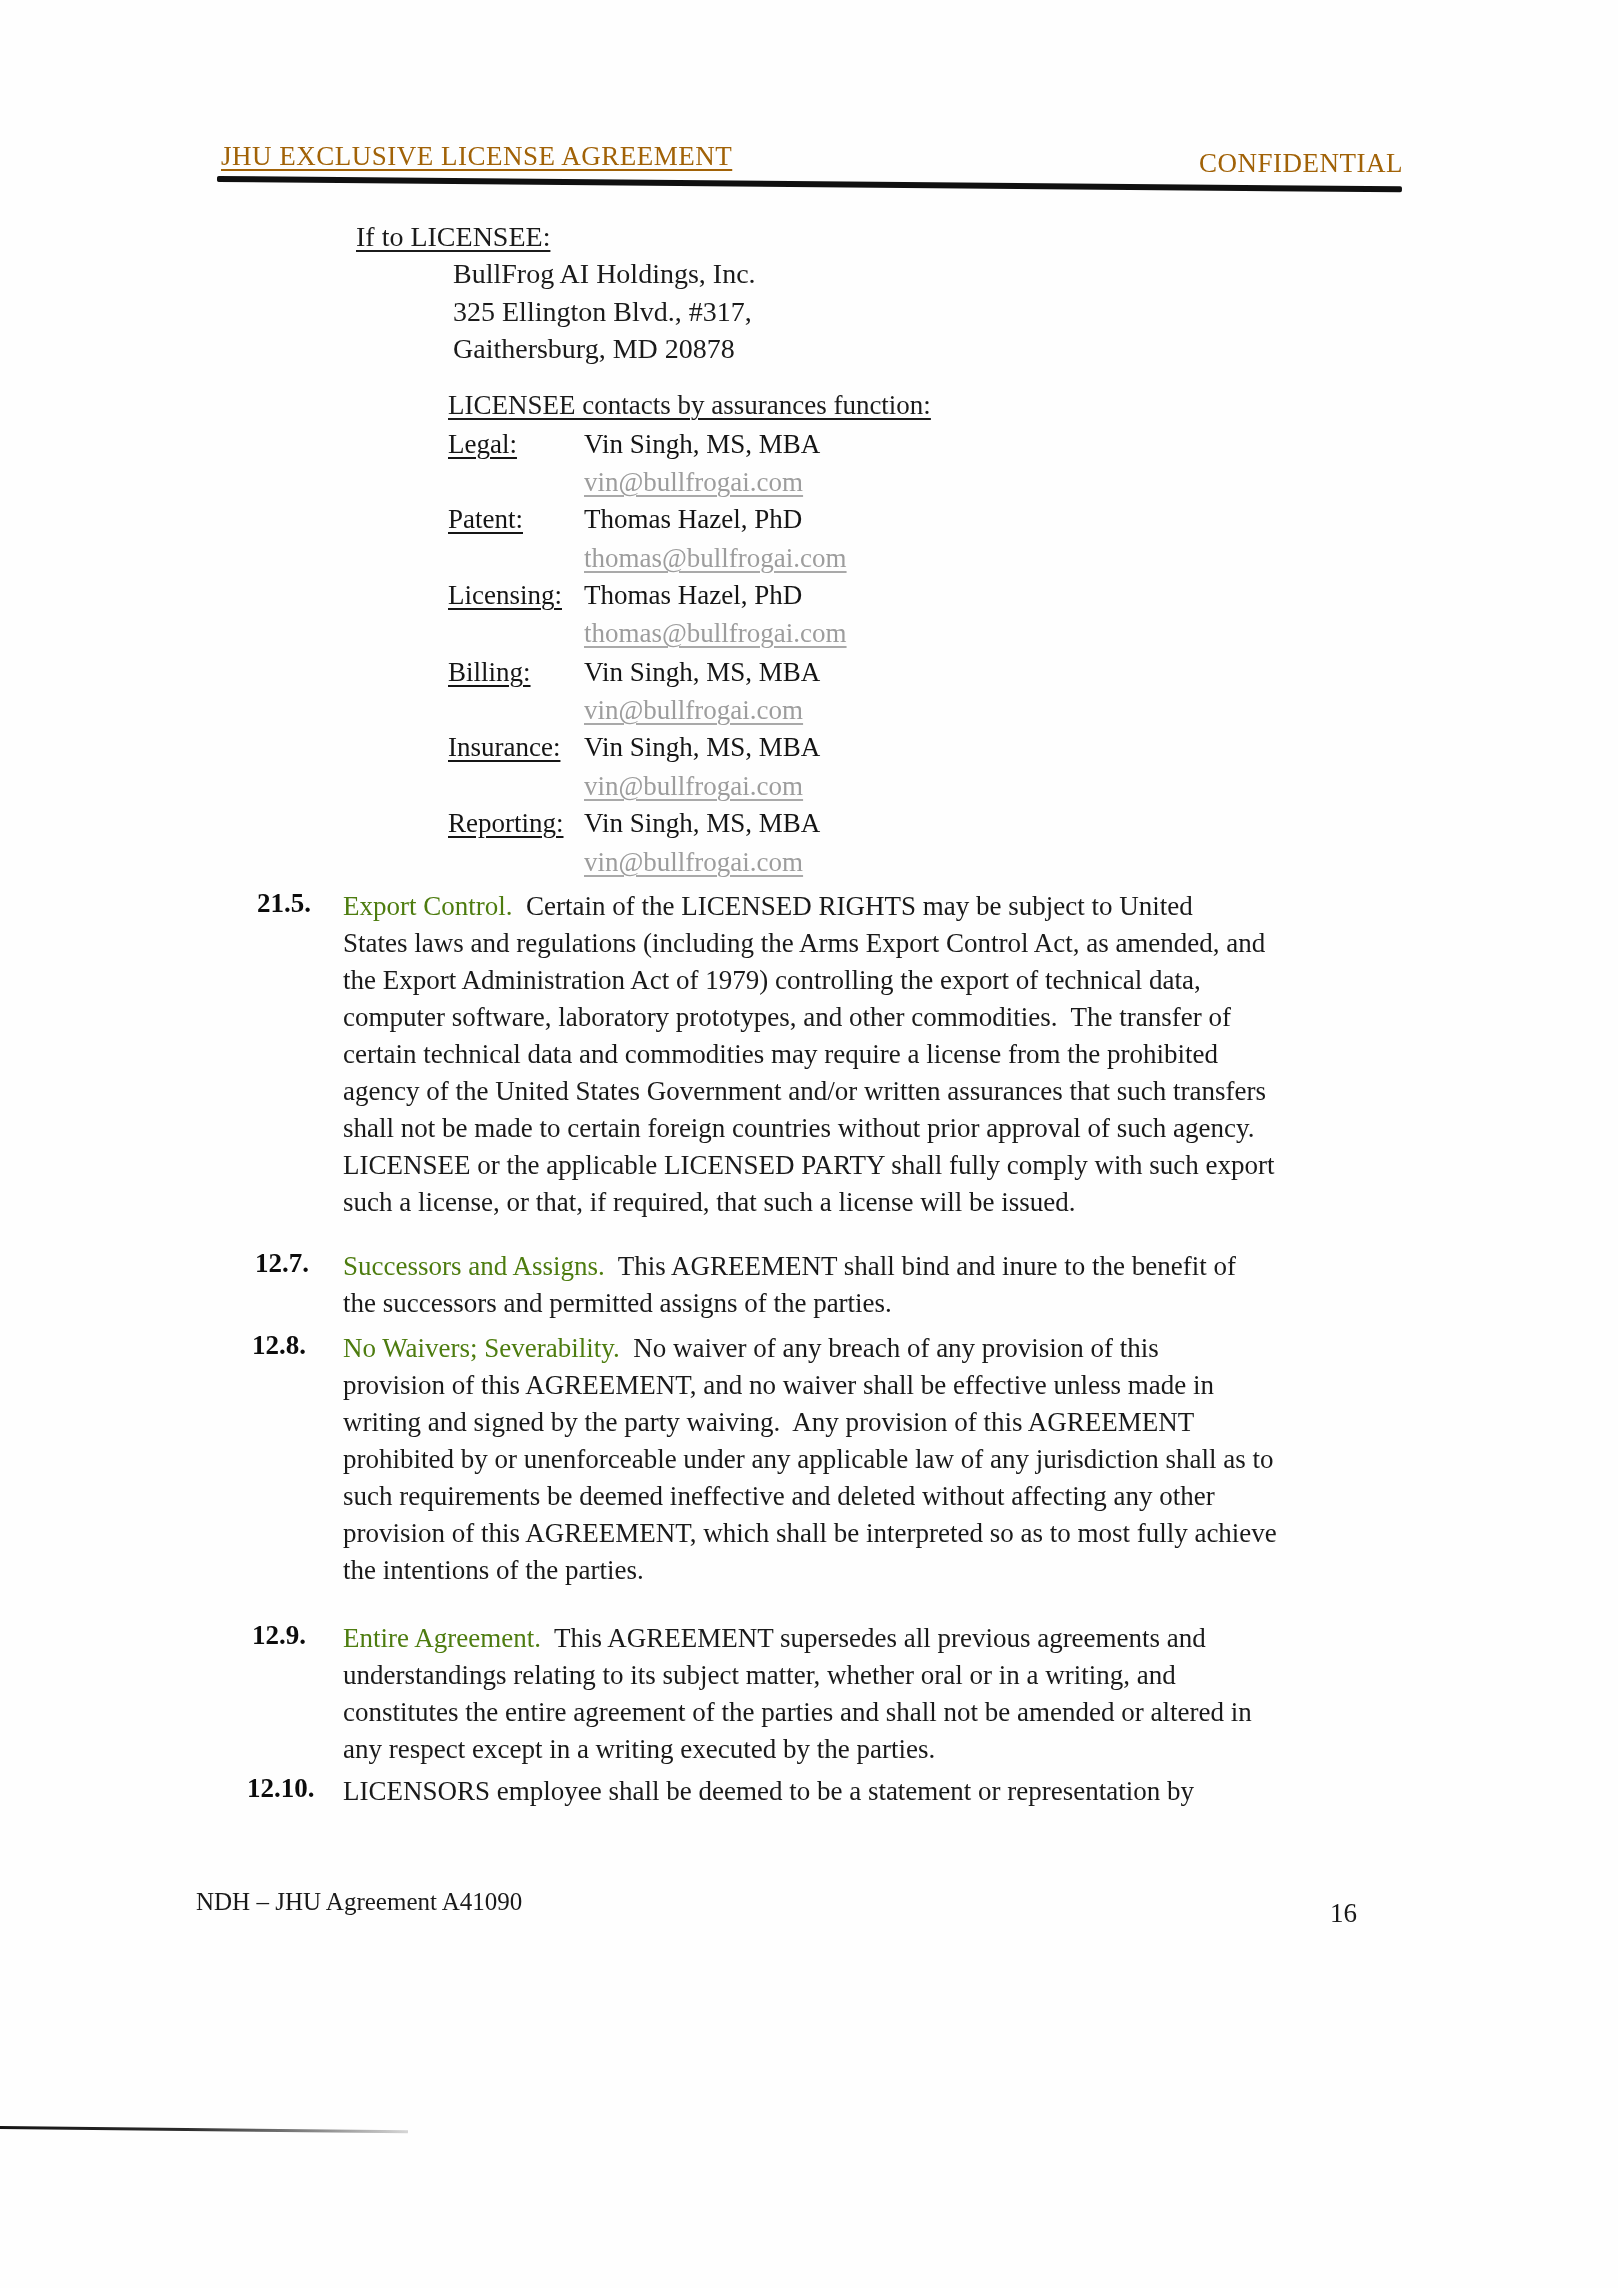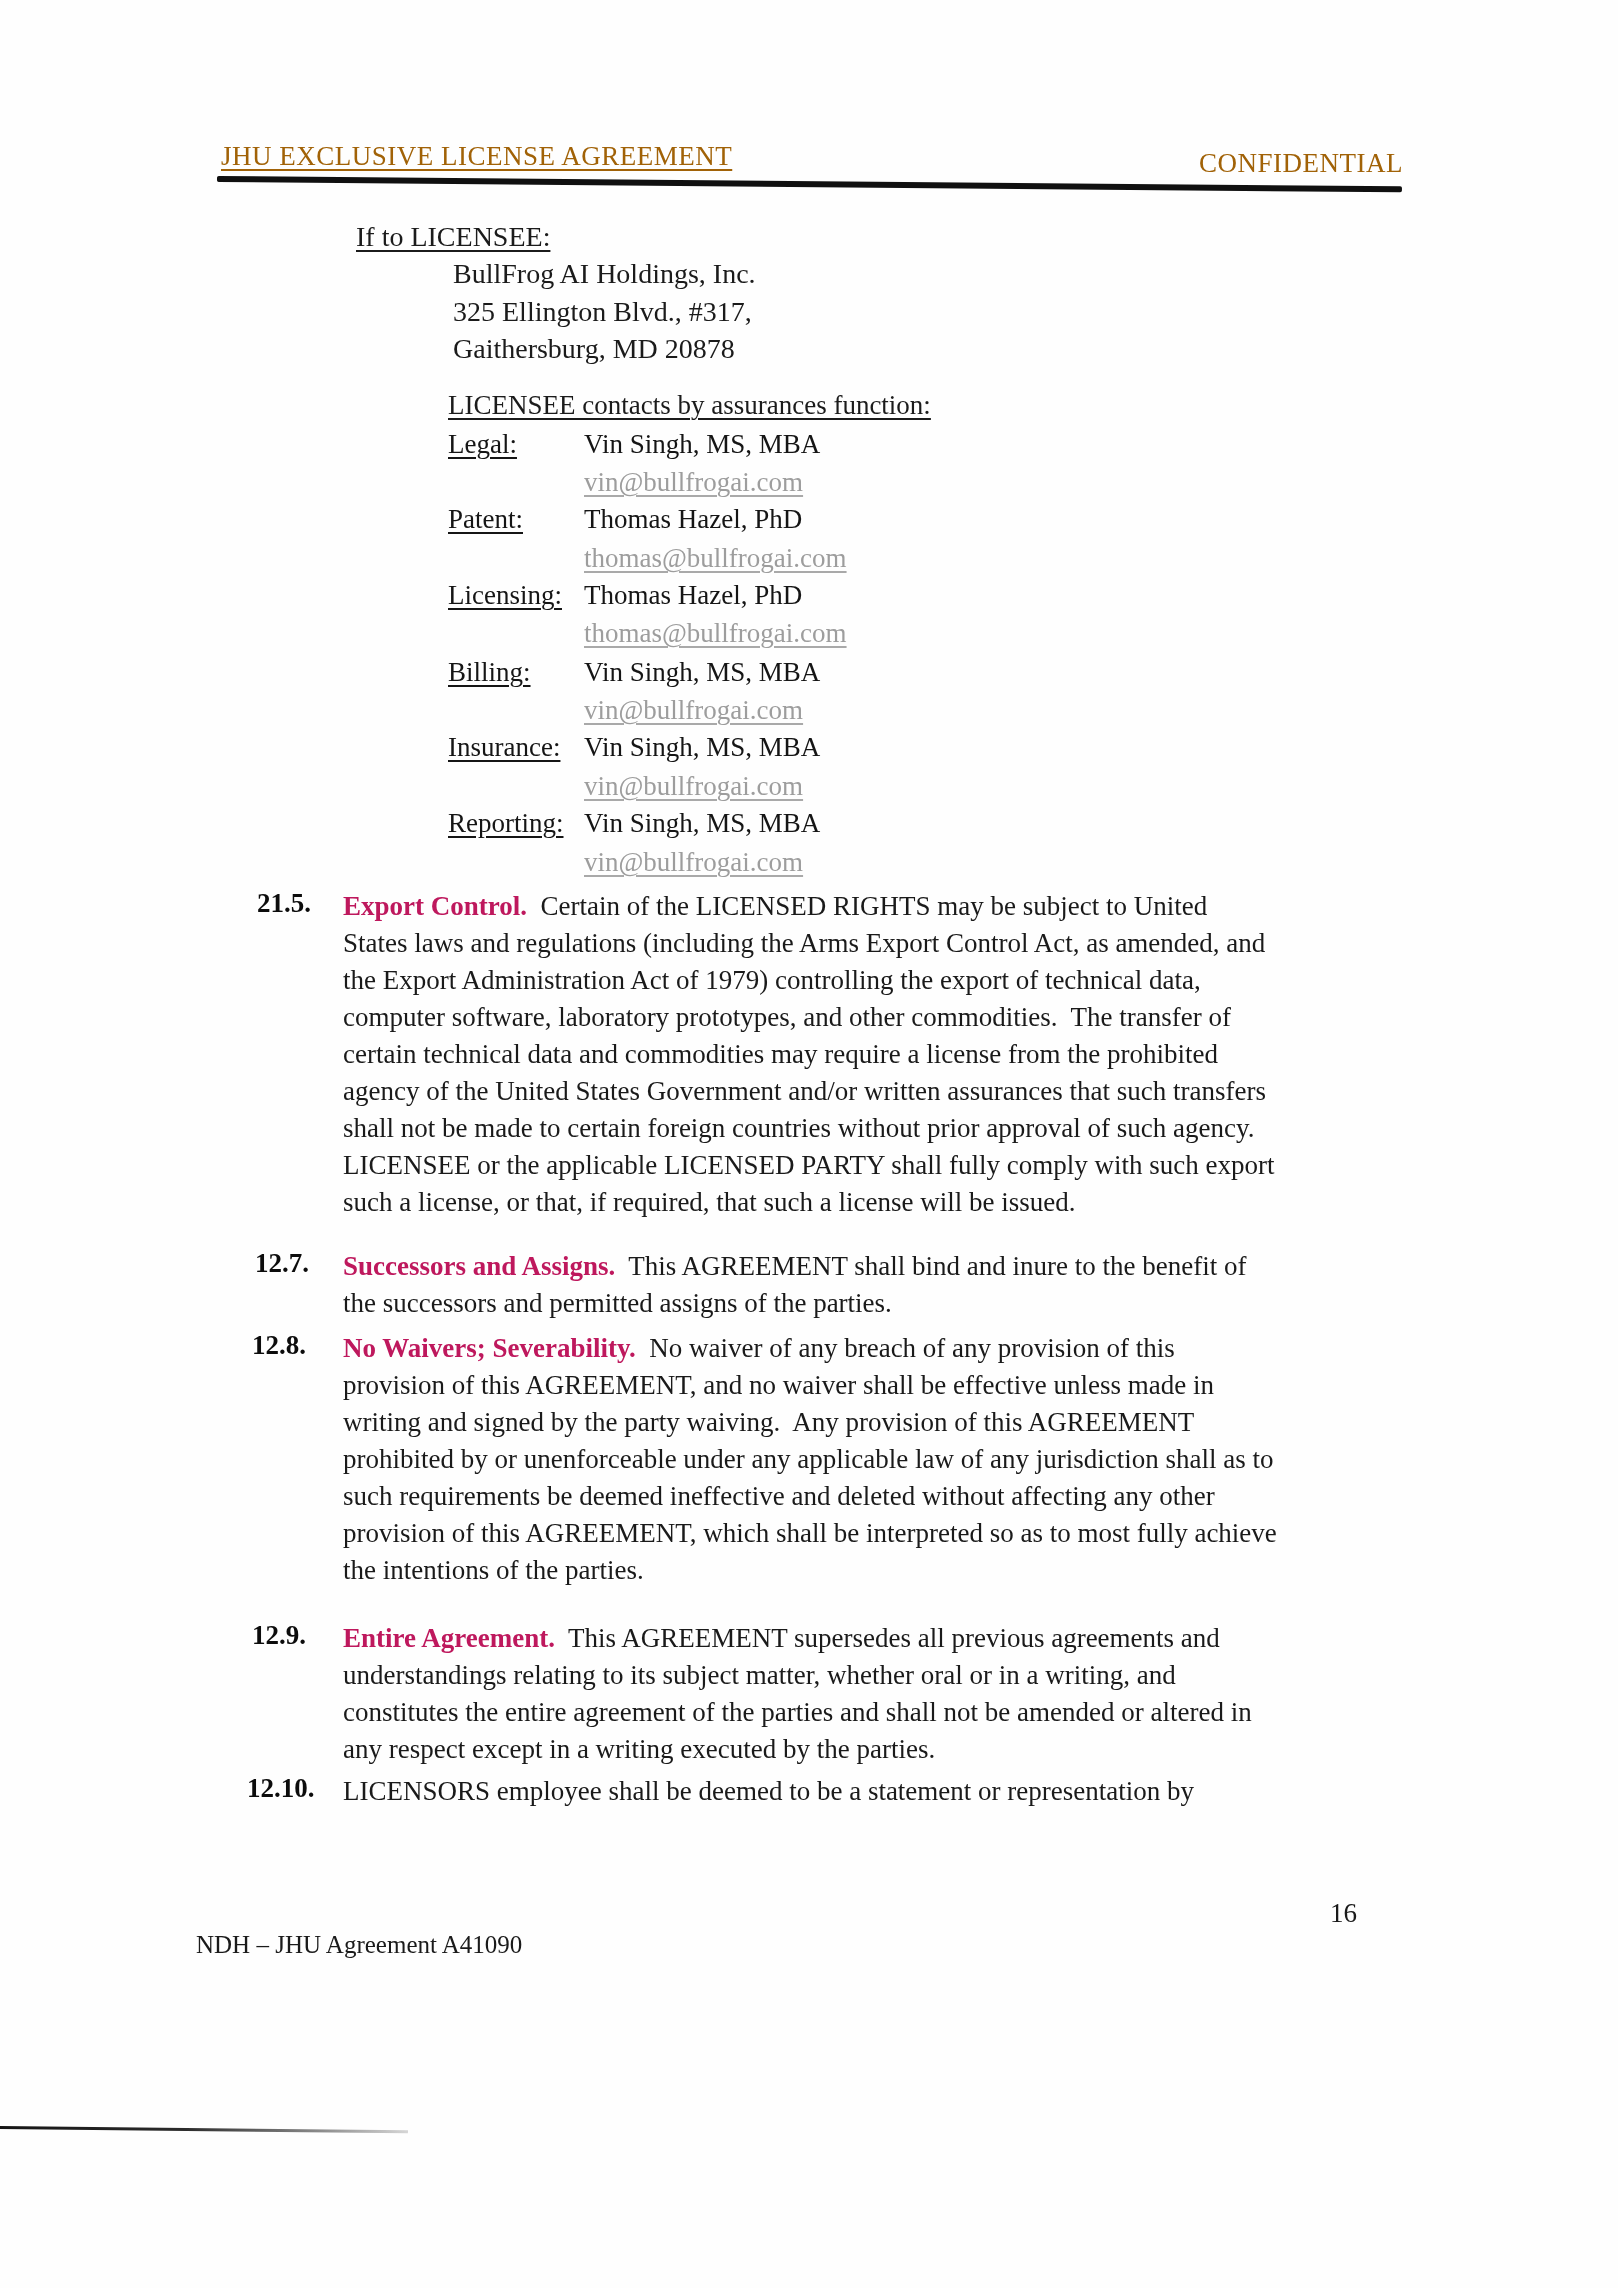--- a/index.html
+++ b/index.html
@@ -55,21 +55,21 @@
     position: absolute;
     left: 343px;
     width: 1069px;
   }
   .sec-line {
     font-size: 27px;
     line-height: 37px;
     white-space: pre;
     color: #1a1a1a;
   }
-  .sec-title { font-weight: bold; color: #be185d; }
+  .sec-title { font-weight: normal; color: #4d7c0f; }
   .footer-text { font-size: 25px; color: #1a1a1a; }
   .page-num { font-size: 27px; color: #1a1a1a; }
   .scan-line {
     position: absolute;
     left: 0;
     top: 2126px;
     width: 408px;
     height: 2.7px;
     background: linear-gradient(to right, #151515 0%, #2b2b2b 45%, #8a8a8a 78%, #d6d6d6 100%);
     transform: rotate(0.6deg);
@@ -147,19 +147,19 @@
         <div class="sec-line">understandings relating to its subject matter, whether oral or in a writing, and</div>
         <div class="sec-line">constitutes the entire agreement of the parties and shall not be amended or altered in</div>
         <div class="sec-line">any respect except in a writing executed by the parties.</div>
       </div>
       <div class="sec-num" style="left: 247px; top: 1773px;">12.10.</div>
       <div class="sec-body" style="top: 1773px;">
         <div class="sec-line">LICENSORS employee shall be deemed to be a statement or representation by</div>
       </div>
     </div>
 
-  <div class="abs footer-text" style="left:196px; top:1888px;margin-top:43px;">NDH – JHU Agreement A41090</div>
+  <div class="abs footer-text" style="left:196px; top:1888px;">NDH – JHU Agreement A41090</div>
   <div class="abs page-num" style="left:1330px; top:1898px;">16</div>
 
   <div class="scan-line"></div>
 
 </div>
 
 
 </body></html>

